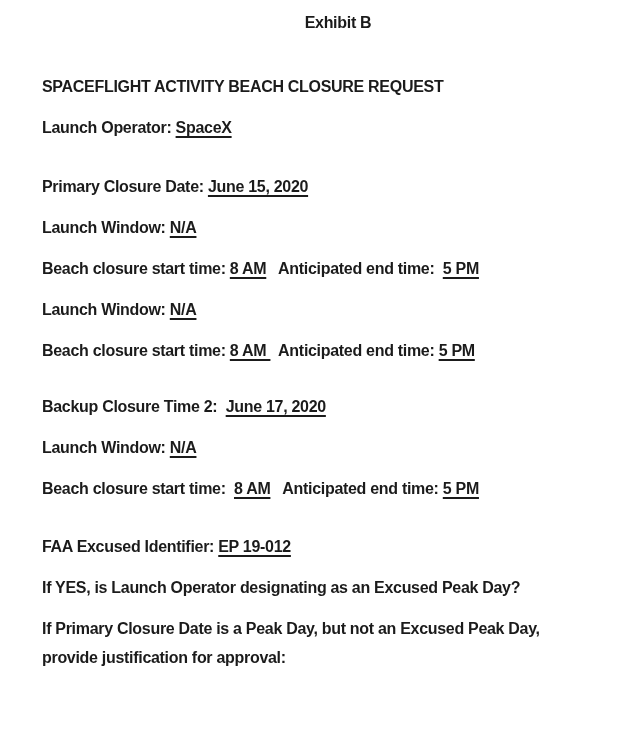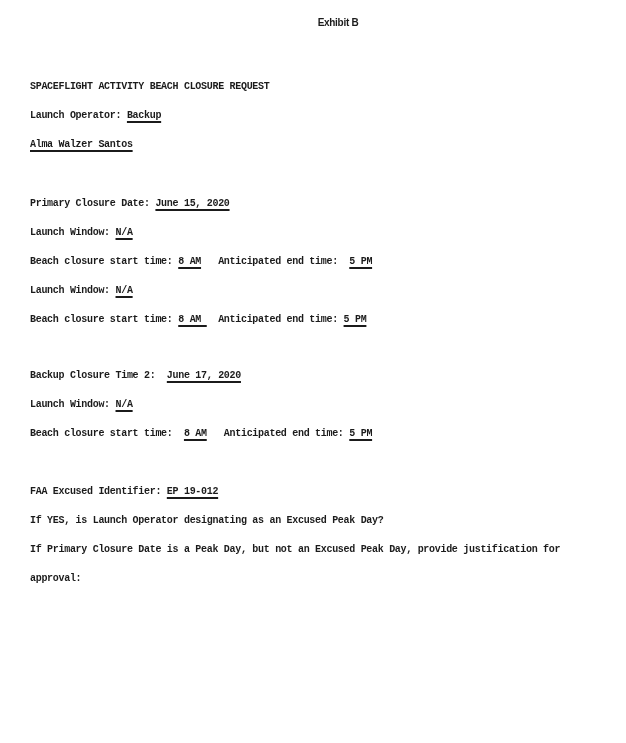--- a/index.html
+++ b/index.html
@@ -9,37 +9,36 @@
   }
   .page {
     position: relative;
     width: 626px;
     height: 739px;
     background: #ffffff;
     box-sizing: border-box;
     padding: 13px 20px 0 30px;
     font-family: "Liberation Sans", sans-serif;
     font-weight: 700;
-    font-size: 10px;
+    font-size: 16px;
     letter-spacing: -0.3px;
     color: #1b1b1b;
     overflow: hidden;
   }
   .hdr {
     text-align: center;
     padding-left: 40px;
     line-height: 20px;
     height: 20px;
     white-space: pre-wrap;
   }
   .line {
-    margin: 0;
+    margin: 12px;
     line-height: 29px;
     white-space: pre-wrap;
-    font-family: Liberation Mono, monospace;
   }
   .title {
     margin-top: 39px;
   }
   .group-gap-lg { margin-top: 30px; }
   .group-gap    { margin-top: 27px; }
   .group-gap-f  { margin-top: 29px; }
   .u {
     text-decoration: underline;
     text-decoration-thickness: 1.5px;
@@ -49,25 +48,24 @@
 </head>
 <body>
 
 <div class="page">
 
   <div class="hdr">Exhibit B</div>
 
   <p class="line title">SPACEFLIGHT ACTIVITY BEACH CLOSURE REQUEST</p>
 
 
-  <p class="line"><span>Launch Operator: </span><span class="u">Backup</span></p>
+  <p class="line"><span>Launch Operator: </span><span class="u">SpaceX</span></p>
 
 
 
-  <p class="line"><span class="u">Alma Walzer Santos</span></p>
 
   <p class="line group-gap-lg"><span>Primary Closure Date: </span><span class="u">June 15, 2020</span></p>
   <p class="line"><span>Launch Window: </span><span class="u">N/A</span></p>
   <p class="line"><span>Beach closure start time: </span><span class="u">8 AM</span><span>   Anticipated end time:  </span><span class="u">5 PM</span></p>
 
   <p class="line"><span>Launch Window: </span><span class="u">N/A</span></p>
   <p class="line"><span>Beach closure start time: </span><span class="u">8 AM </span><span>  Anticipated end time: </span><span class="u">5 PM</span></p>
 
   <p class="line group-gap"><span>Backup Closure Time 2:  </span><span class="u">June 17, 2020</span></p>
   <p class="line"><span>Launch Window: </span><span class="u">N/A</span></p>

